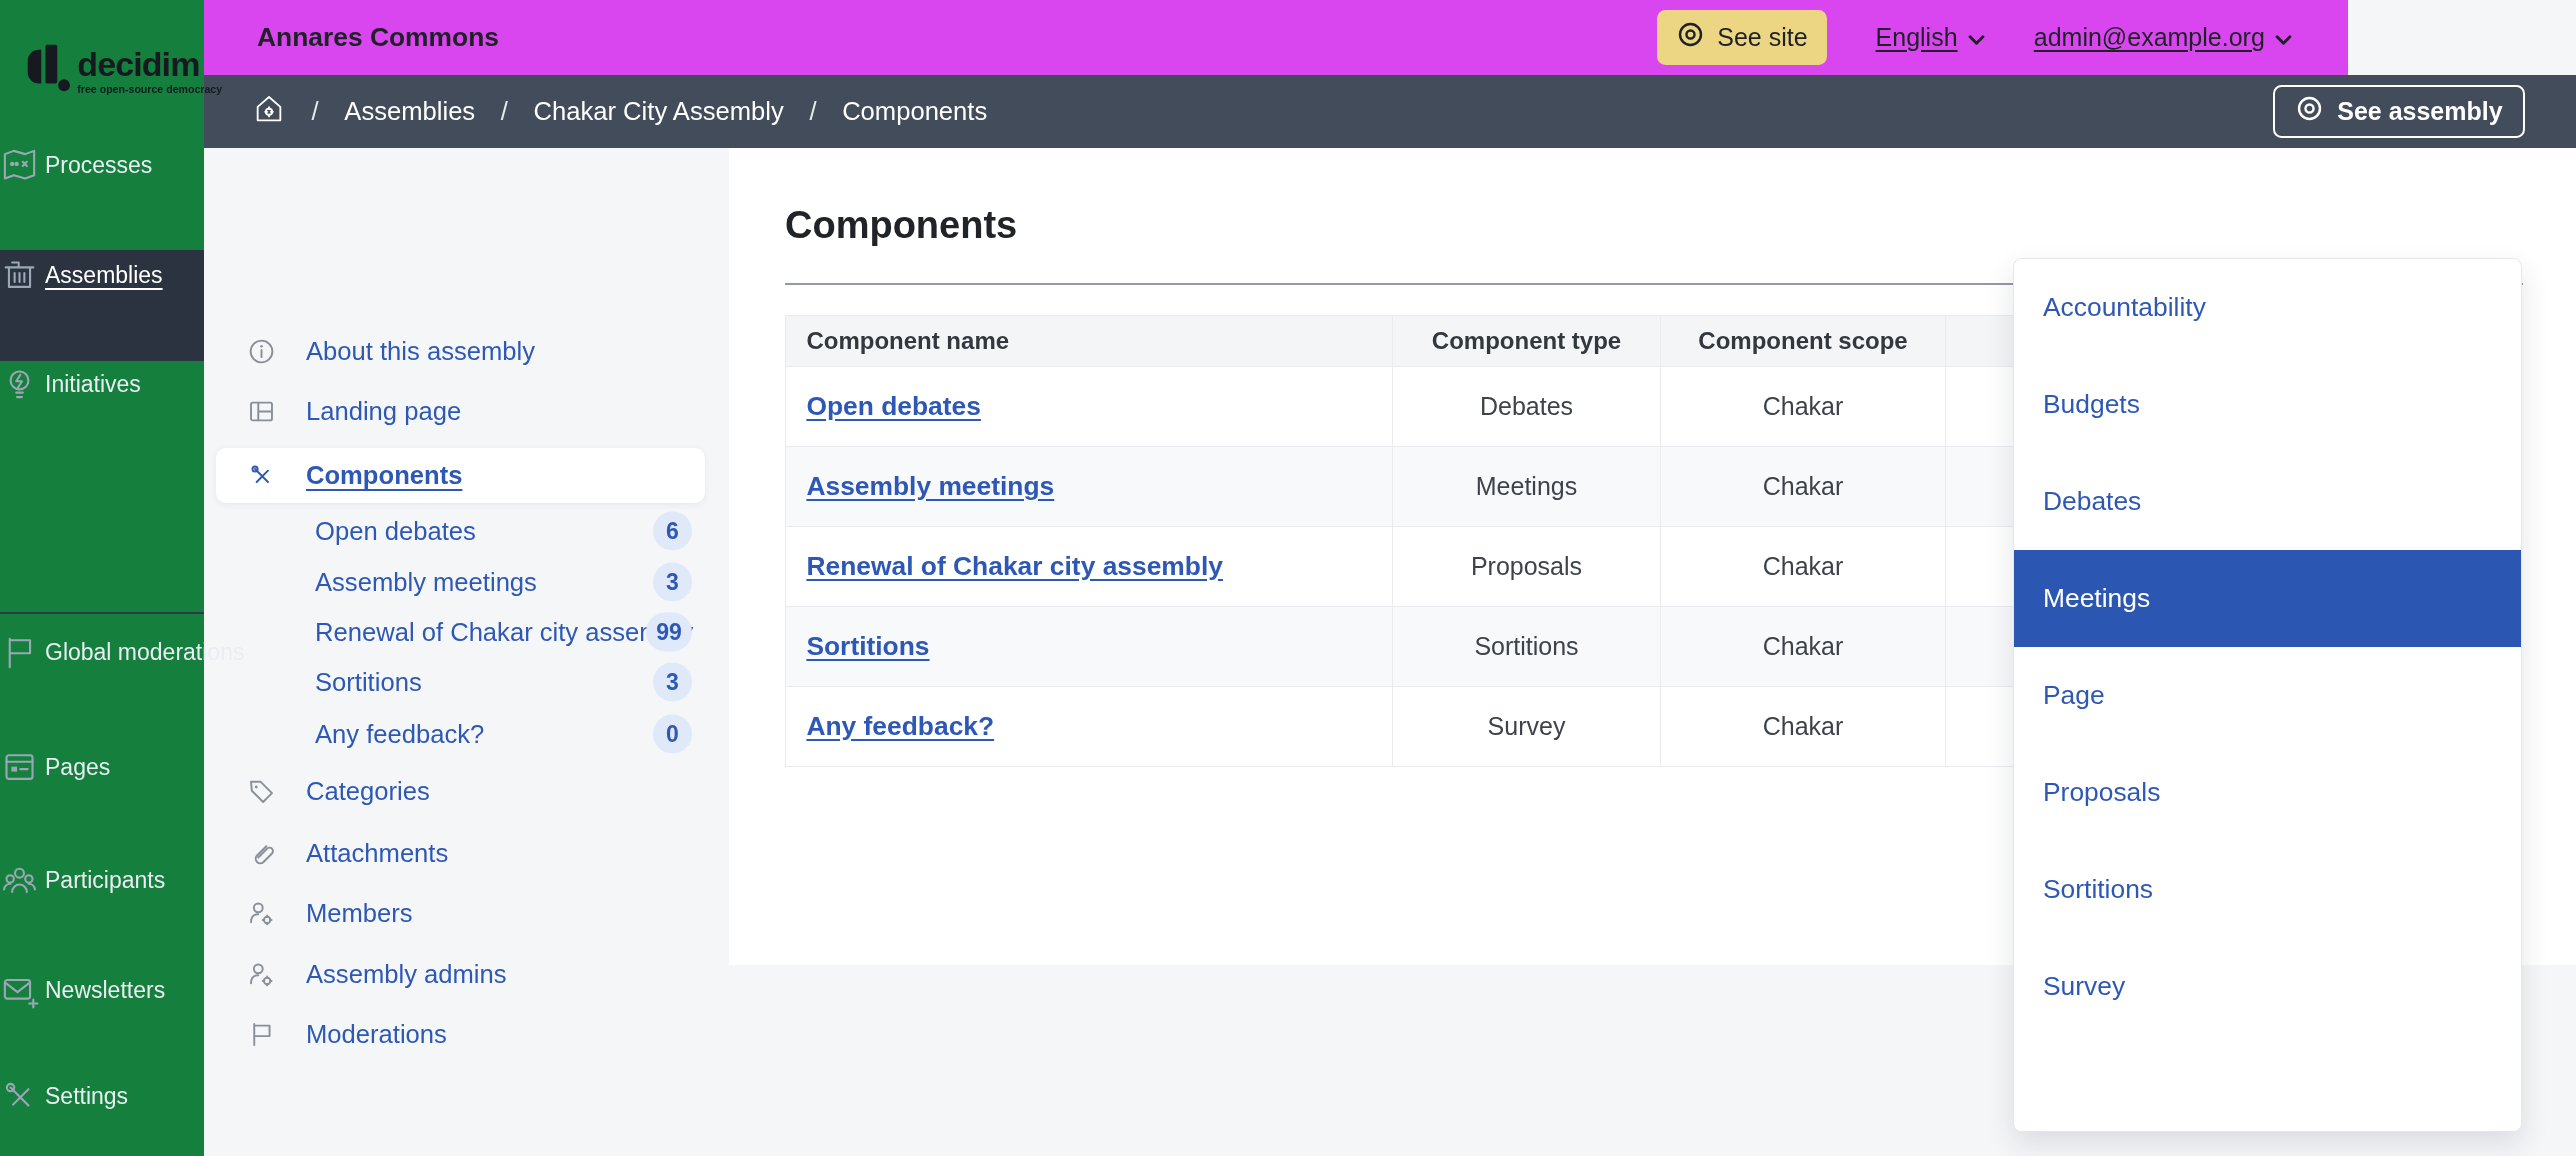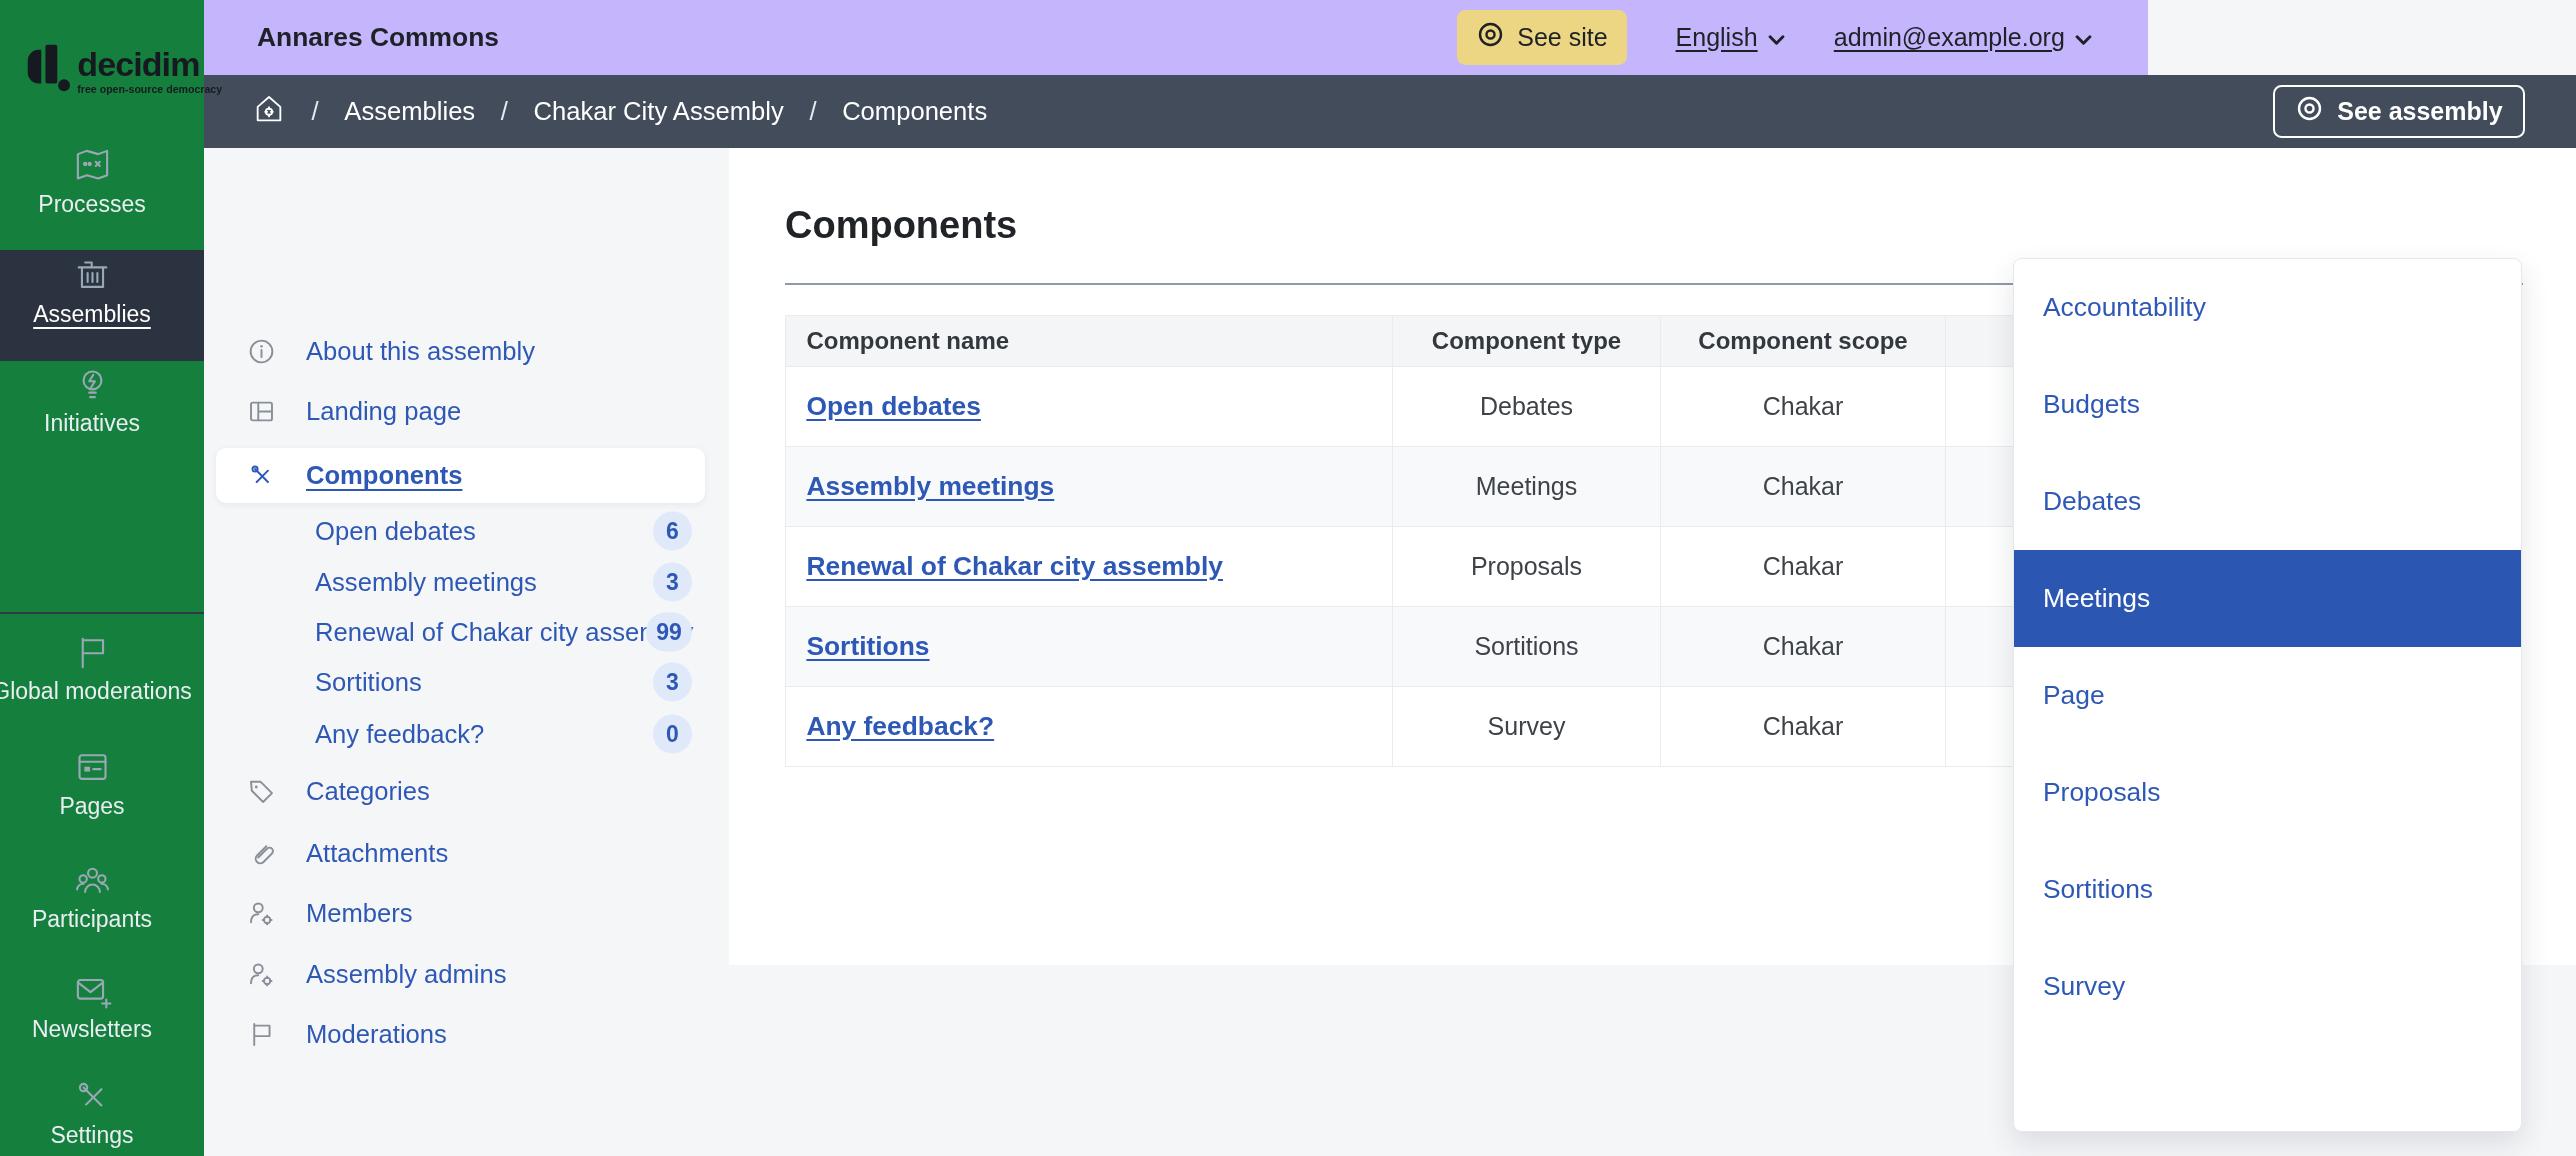--- a/index.html
+++ b/index.html
@@ -11,28 +11,28 @@
   }
   #app { position:relative; width:2576px; height:1157px; }
 
   
   .rail { position:absolute; left:0; top:0; width:204px; height:1157px; background:#15803d; z-index:6; }
   .logo { position:absolute; left:25.6px; top:43px; display:flex; align-items:flex-end; gap:7.7px; color:#161A20; }
   .logo-text .brand { font-size:34px; font-weight:bold; letter-spacing:-0.9px; line-height:0.9; }
   .logo-text .tagline { font-size:10.6px; font-weight:bold; margin-top:3.4px; white-space:nowrap; }
   .rail-active-bg { position:absolute; left:0; top:250px; width:204px; height:111px; background:#2B3340; }
   .rail-divider { position:absolute; left:0; top:612px; width:204px; border-top:2.6px solid #303947; }
-  .rail-item { position:absolute; left:0; width:184px; display:flex; flex-direction:column; align-items:center; gap:6px; cursor:pointer; z-index:2; }
+  .rail-item { position:absolute; left:0; width:184px; display:flex; flex-direction:row; align-items:center; gap:6px; cursor:pointer; z-index:2; }
   .rail-item .lbl { font-size:23px; color:#EAEEF3; white-space:nowrap; }
   .rail-item.active .lbl { color:#FFFFFF; text-decoration:underline; text-underline-offset:5.1px; }
   .rail-icon { width:39px; height:39px; }
   .rail-icon svg { width:39px; height:39px; stroke:#9AA7B5; fill:none; stroke-width:2.6; stroke-linecap:round; stroke-linejoin:round; }
 
   
-  .topbar { position:absolute; left:204px; top:0; width:1944px; height:75px; background:#c4b5fd; display:flex; align-items:center; color:#1E2125; z-index:5; }
+  .topbar { position:absolute; left:204px; top:0; width:2144px; height:75px; background:#d946ef; display:flex; align-items:center; color:#1E2125; z-index:5; }
   .topbar-title { margin-left:53px; font-size:26.4px; font-weight:bold; }
   .topbar-right { margin-left:auto; margin-right:56px; display:flex; align-items:center; gap:49px; }
   .see-site { display:flex; align-items:center; gap:12px; background:#ECD684; padding:10.2px 19px; border-radius:8.5px; font-size:25px; cursor:pointer; }
   .tb-link { display:flex; align-items:center; gap:10.2px; font-size:25px; cursor:pointer; }
   .tb-link .lbl { text-decoration:underline; text-underline-offset:4.3px; }
   .eye-icon svg { width:29px; height:29px; stroke:#1E2125; fill:none; stroke-width:3; }
   .chev svg { width:17px; height:11px; stroke:currentColor; fill:none; stroke-width:3.2; stroke-linecap:round; stroke-linejoin:round; }
 
   
   .crumbbar { position:absolute; left:204px; top:75px; width:2372px; height:73px; background:#424C5A; display:flex; align-items:center; color:#FFFFFF; z-index:5; }

